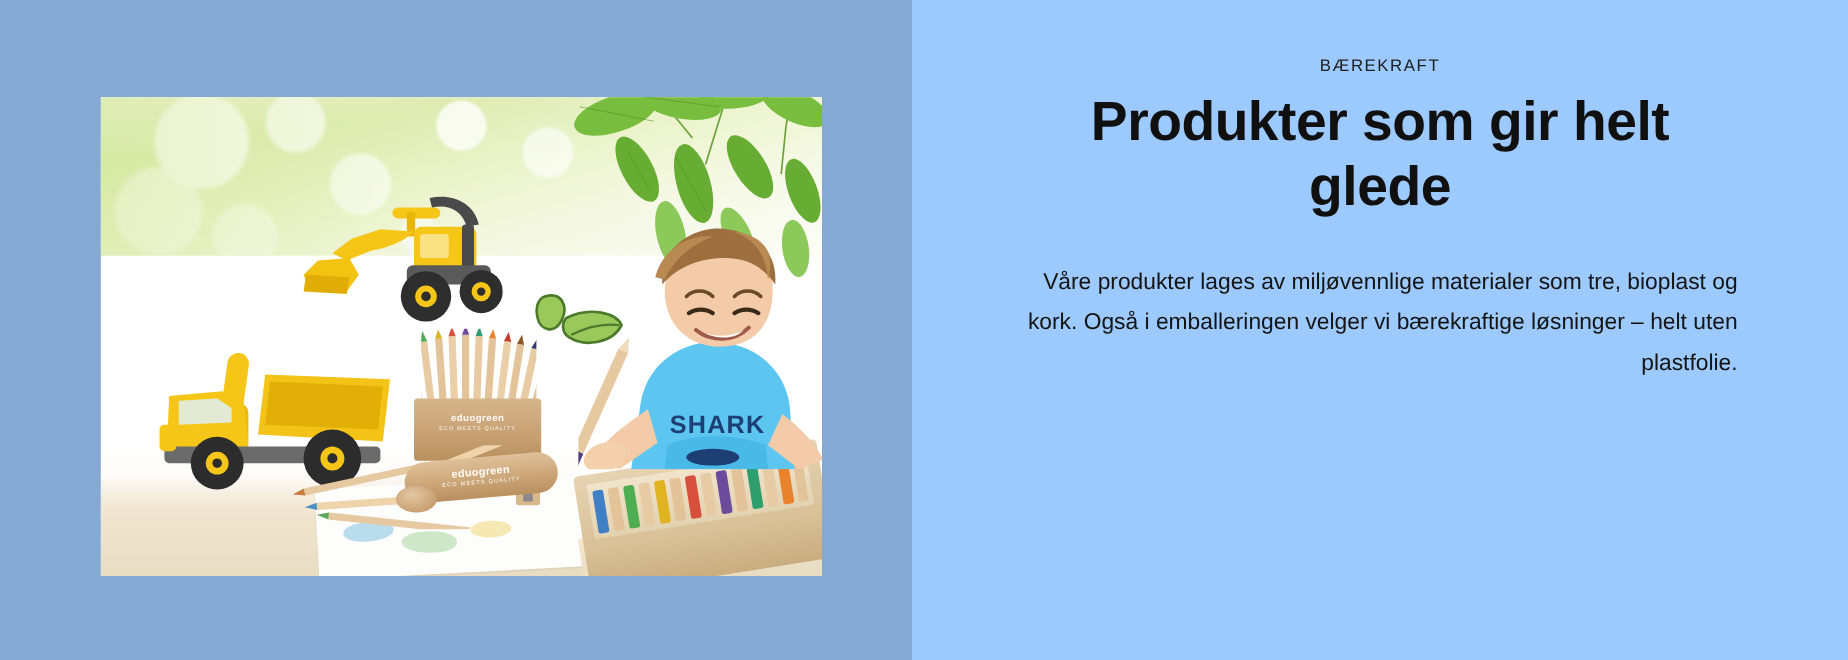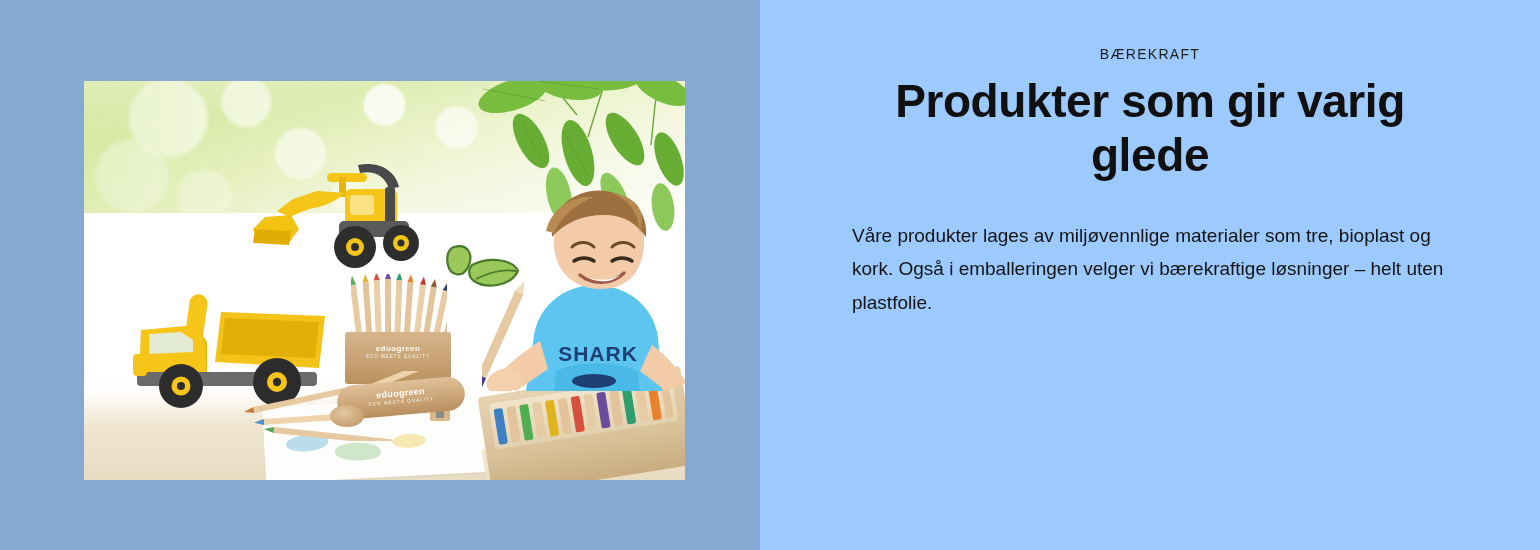--- a/index.html
+++ b/index.html
@@ -276,21 +276,21 @@
     text-align: center;
     max-width: 540px;
     letter-spacing: -0.4px;
   }
 
   .body-copy {
     font-size: 19px;
     line-height: 1.78;
     color: #141414;
     margin: 36px 0 0 0;
-    text-align: left;
+    text-align: right;
     max-width: 596px;
     font-weight: normal;
   }
 </style>
 </head>
 <body>
 
 <div class="banner">
 
   <div class="left-panel">
@@ -522,17 +522,17 @@
             <rect x="14" y="196" width="9" height="12" fill="#4b3c86"></rect>
           </g>
         </g>
       </svg>
 
     </div>
   </div>
 
   <div class="right-panel">
     <p class="eyebrow">BÆREKRAFT</p>
-    <h1 class="headline">Produkter som gir varig glede</h1>
+    <h1 class="headline">Produkter som gir helt glede</h1>
     <p class="body-copy">Våre produkter lages av miljøvennlige materialer som tre, bioplast og kork. Også i emballeringen velger vi bærekraftige løsninger – helt uten plastfolie.</p>
   </div>
 
 </div>
 
 </body></html>

